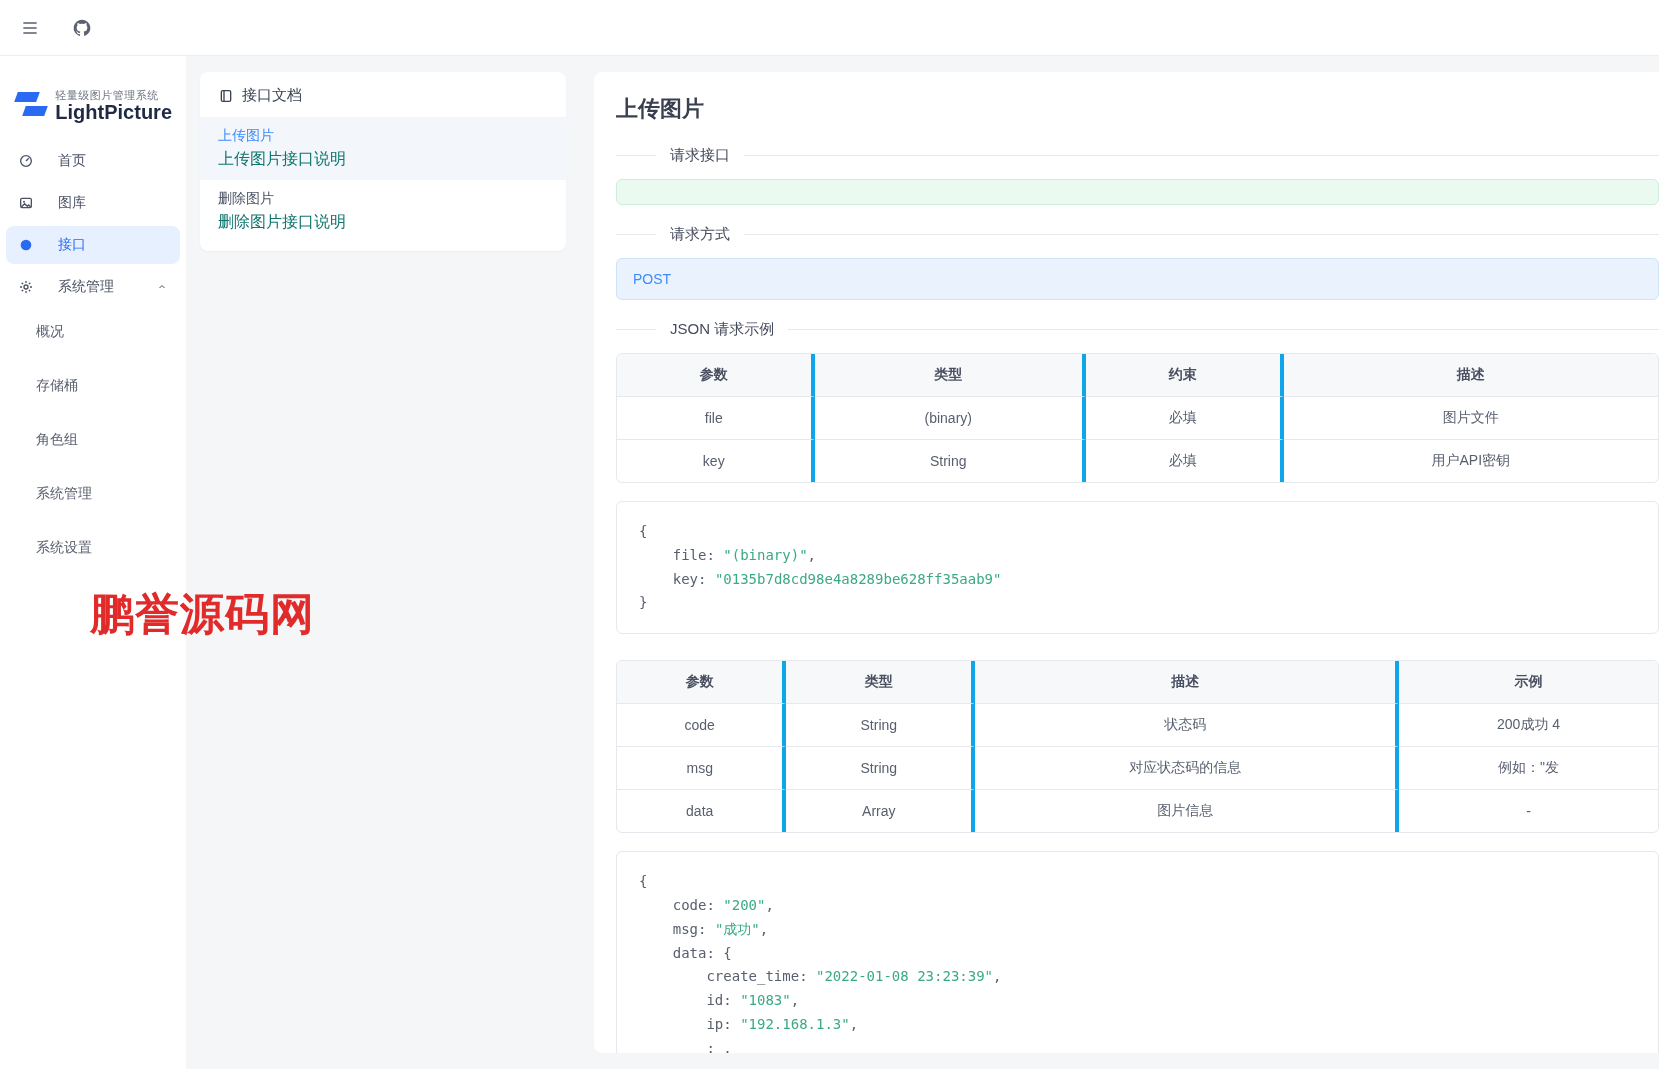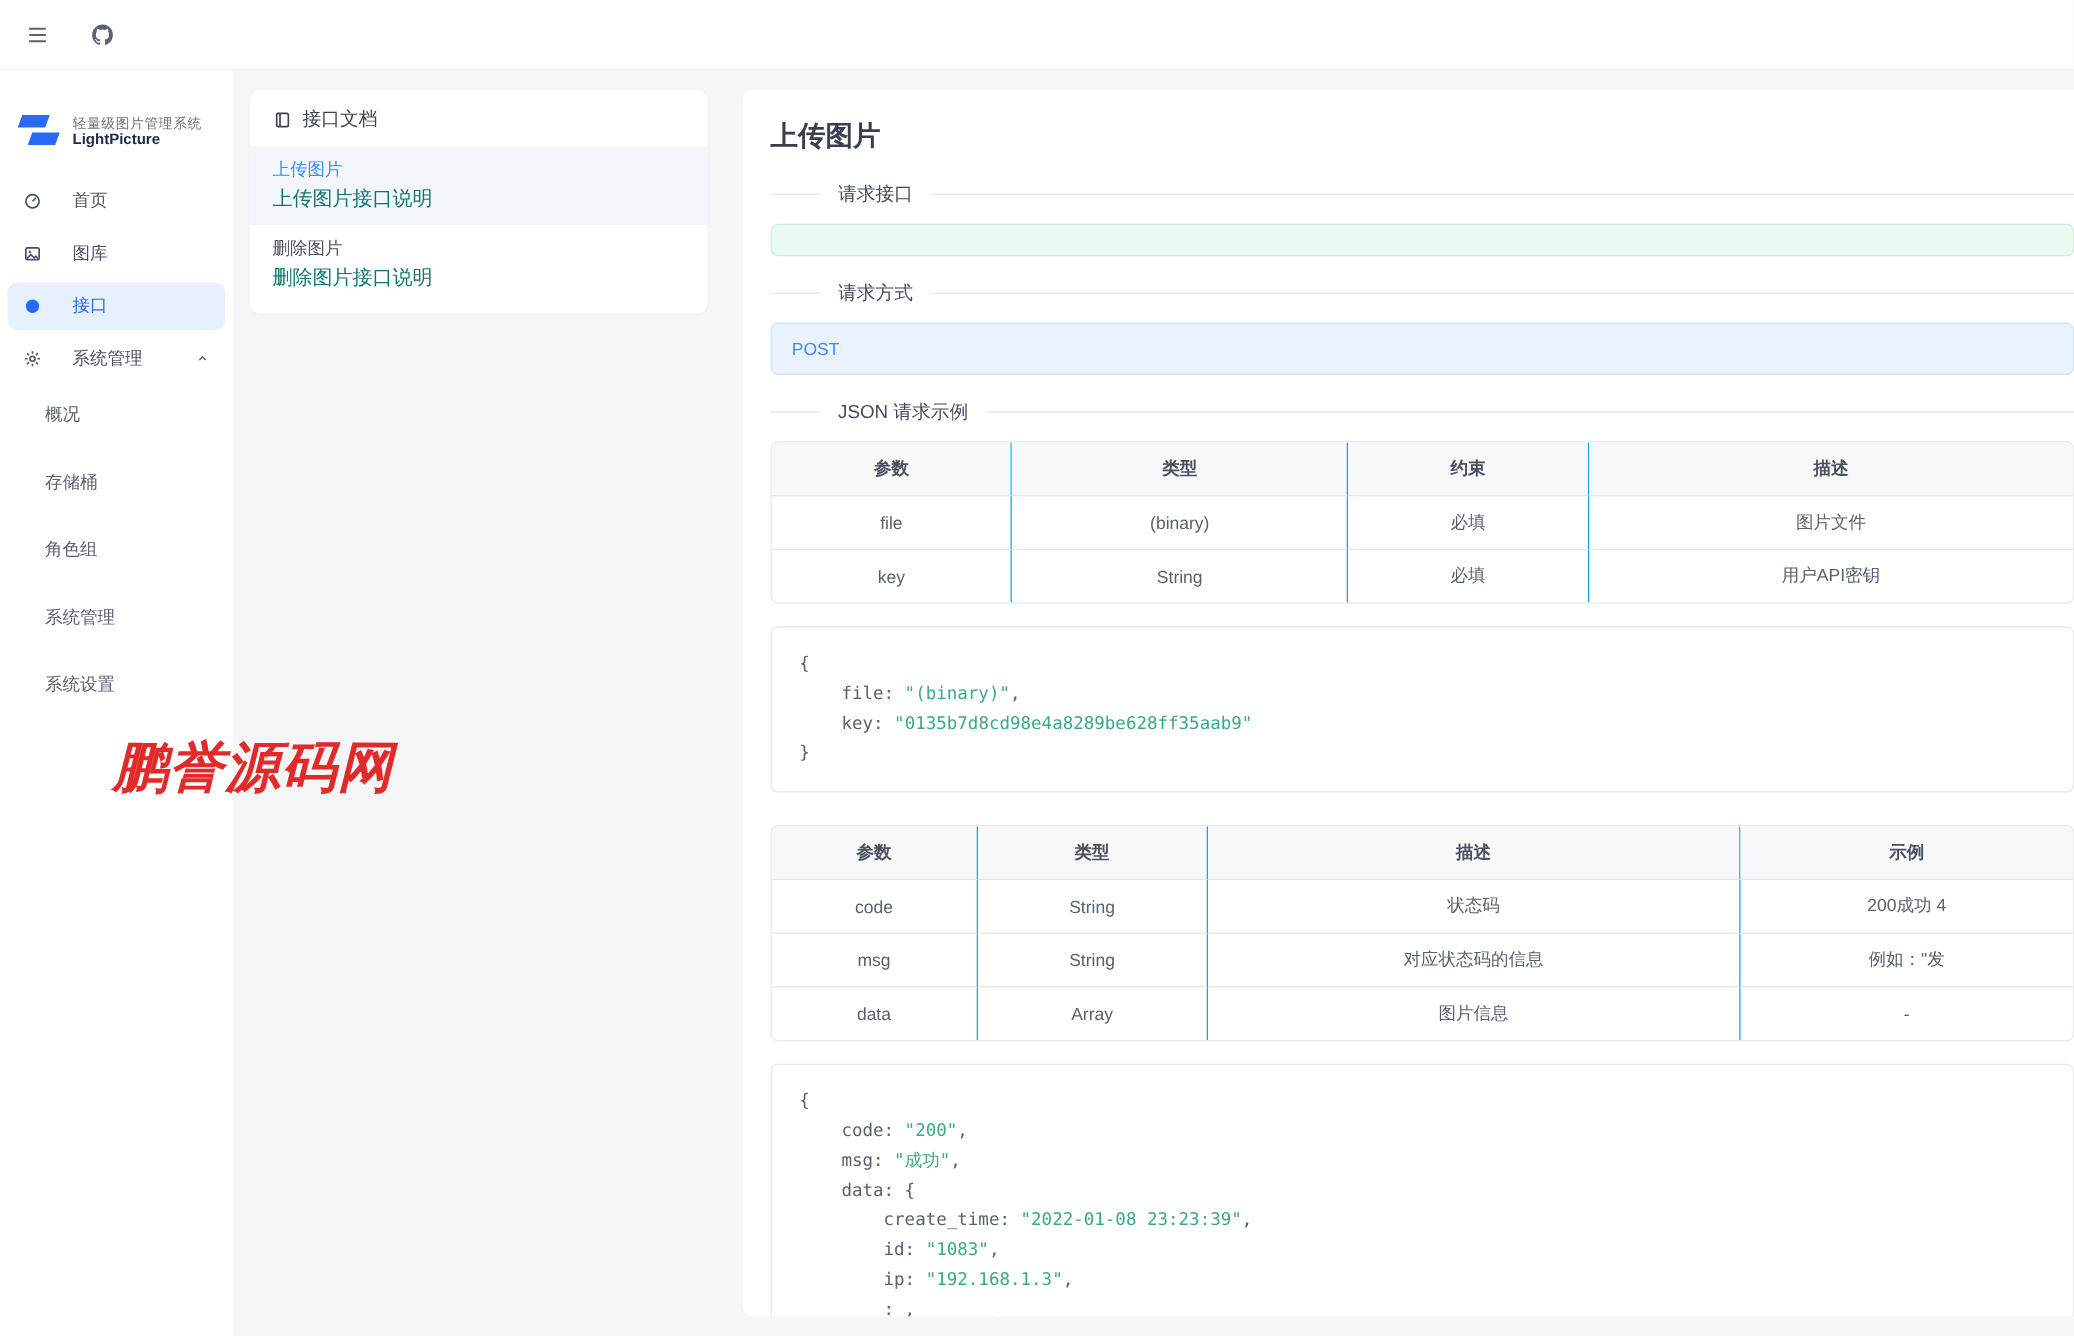--- a/index.html
+++ b/index.html
@@ -42,21 +42,21 @@
 .logo-mark {
   width: 36px; height: 36px; position: relative;
 }
 .logo-mark::before, .logo-mark::after {
   content: ""; position: absolute; background: #2a6af2;
 }
 .logo-mark::before { width: 22px; height: 10px; top: 4px; left: 2px; transform: skewX(-20deg); }
 .logo-mark::after  { width: 22px; height: 10px; top: 18px; left: 10px; transform: skewX(-20deg); }
 .logo-text { display: flex; flex-direction: column; line-height: 1.1; }
 .logo-sub { font-size: 11px; color: #6b7280; letter-spacing: 0.5px; }
-.logo-main { font-size: 12px; font-weight: 700; color: #1f2a44; }
+.logo-main { font-size: 20px; font-weight: 700; color: #1f2a44; }
 
 .nav { list-style: none; display: flex; flex-direction: column; gap: 4px; }
 .nav-item {
   display: flex; align-items: center; gap: 24px;
   padding: 10px 12px; border-radius: 8px; cursor: pointer;
   color: #4a5264;
 }
 .nav-item.active { background: #e7f0fe; color: #2a6af2; }
 .nav-item .ni-icon { width: 16px; height: 16px; display: inline-flex; align-items: center; justify-content: center; }
 .nav-item .ni-label { flex: 1; }
@@ -65,21 +65,20 @@
 .subnav .nav-sub-item {
   padding: 9px 12px; border-radius: 6px; cursor: pointer; color: #5a6170;
 }
 
 
 .watermark {
   position: absolute; left: 90px; top: 585px;
   font-size: 44px; font-weight: 800; color: #e12a2a;
   letter-spacing: 1px;
   font-family: "Microsoft YaHei", sans-serif;
-  font-style: italic;
 }
 
 
 .midpanel {
   width: 394px;
   padding: 16px 14px;
 }
 .midcard {
   background: #fff; border-radius: 8px; padding: 12px 0 8px;
   box-shadow: 0 1px 2px rgba(20,30,50,0.04);
@@ -131,21 +130,21 @@
 .infobox.blue {
   border-color: #cfe3f7; background: #eaf3fd; color: #3d8bfd;
 }
 
 .tbl {
   width: 100%; border-collapse: separate; border-spacing: 0;
   border: 1px solid #e5e8ed; border-radius: 6px; overflow: hidden;
   margin-bottom: 18px;
 }
 .tbl th, .tbl td {
-  border-bottom: 1px solid #e5e8ed; border-right: 1px solid #0ea5e9;
+  border-bottom: 1px solid #e5e8ed; border-right: 4px solid #0ea5e9;
   padding: 12px 10px; text-align: center; font-weight: 500;
   color: #58606f; font-size: 14px;
 }
 .tbl th { background: #f7f8fa; color: #4a5060; font-weight: 600; }
 .tbl tr:last-child td { border-bottom: 0; }
 .tbl th:last-child, .tbl td:last-child { border-right: 0; }
 
 .codeblock {
   border: 1px solid #e5e8ed; border-radius: 6px;
   padding: 18px 22px; font-family: Menlo, Consolas, monospace;

